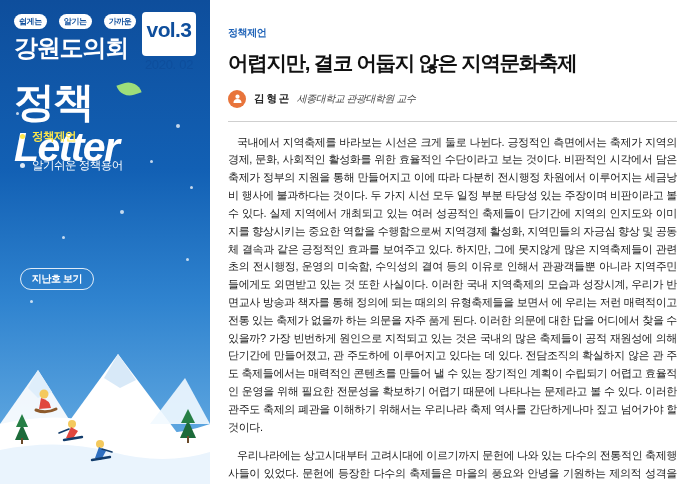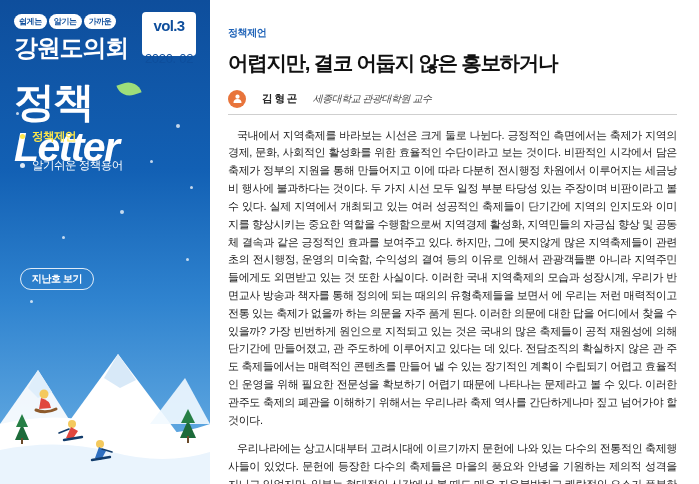--- a/index.html
+++ b/index.html
@@ -26,21 +26,21 @@
   }
   .snow { position: absolute; border-radius: 50%; background: rgba(255,255,255,0.75); }
 
   .brand-box {
     position: absolute;
     left: 14px; top: 14px;
     width: 150px;
   }
   .brand-tagline {
     display: flex;
-    gap: 2px;
+    gap: 12px;
     margin-bottom: 5px;
   }
   .brand-tagline span {
     background: #ffffff;
     color: #0e4e9c;
     font-size: 8px;
     padding: 2px 5px 2px 5px;
     border-radius: 9px;
     font-weight: bold;
     letter-spacing: -0.4px;
@@ -75,21 +75,21 @@
     position: absolute;
     right: 14px; top: 12px;
     width: 54px; height: 44px;
     background: #ffffff;
     border-radius: 4px;
     text-align: center;
     padding-top: 6px;
   }
   .volbox .v1 {
     color: #0e4e9c;
-    font-size: 15px;
+    font-size: 21px;
     font-weight: bold;
     letter-spacing: -0.6px;
     line-height: 1.1;
   }
   .volbox .v2 {
     color: #0e4e9c;
     font-size: 13px;
     letter-spacing: -0.3px;
     margin-top: 16px;
   }
@@ -159,22 +159,22 @@
     color: #111111;
     font-size: 20.5px;
     font-weight: bold;
     letter-spacing: -1.3px;
     line-height: 1.25;
     margin-bottom: 14px;
   }
   .byline {
     display: flex;
     align-items: center;
-    gap: 16px;
-    margin-bottom: 6px;
+    gap: 8px;
+    margin-bottom: 13px;
   }
   .avatar {
     width: 18px; height: 18px;
     border-radius: 50%;
     background: #e8743b;
     display: flex;
     align-items: center;
     justify-content: center;
     flex: none;
   }
@@ -287,21 +287,21 @@
       <g transform="translate(44,120)">
         <circle cx="0" cy="0" r="4.5" fill="#f4c95d"></circle>
         <path d="M-3 4 q9 2 10 10 l-12 1 z" fill="#e0473e"></path>
         <path d="M-8 16 q10 4 20 -1" stroke="#8d5a2b" stroke-width="3" fill="none" stroke-linecap="round"></path>
       </g>
     </svg>
   </div>
 
   <div class="content">
     <div class="kicker">정책제언</div>
-    <div class="headline">어렵지만, 결코 어둡지 않은 홍보하거나</div>
+    <div class="headline">어렵지만, 결코 어둡지 않은 지역문화축제</div>
 
     <div class="byline">
       <span class="avatar">
         <svg width="11" height="11" viewBox="0 0 12 12">
           <circle cx="6" cy="4" r="2.3" fill="#ffffff"></circle>
           <path d="M1.6 11 a4.4 4.4 0 0 1 8.8 0 z" fill="#ffffff"></path>
         </svg>
       </span>
       <span class="author-name">김 형 곤</span>
       <span class="author-affil">세종대학교 관광대학원 교수</span>

